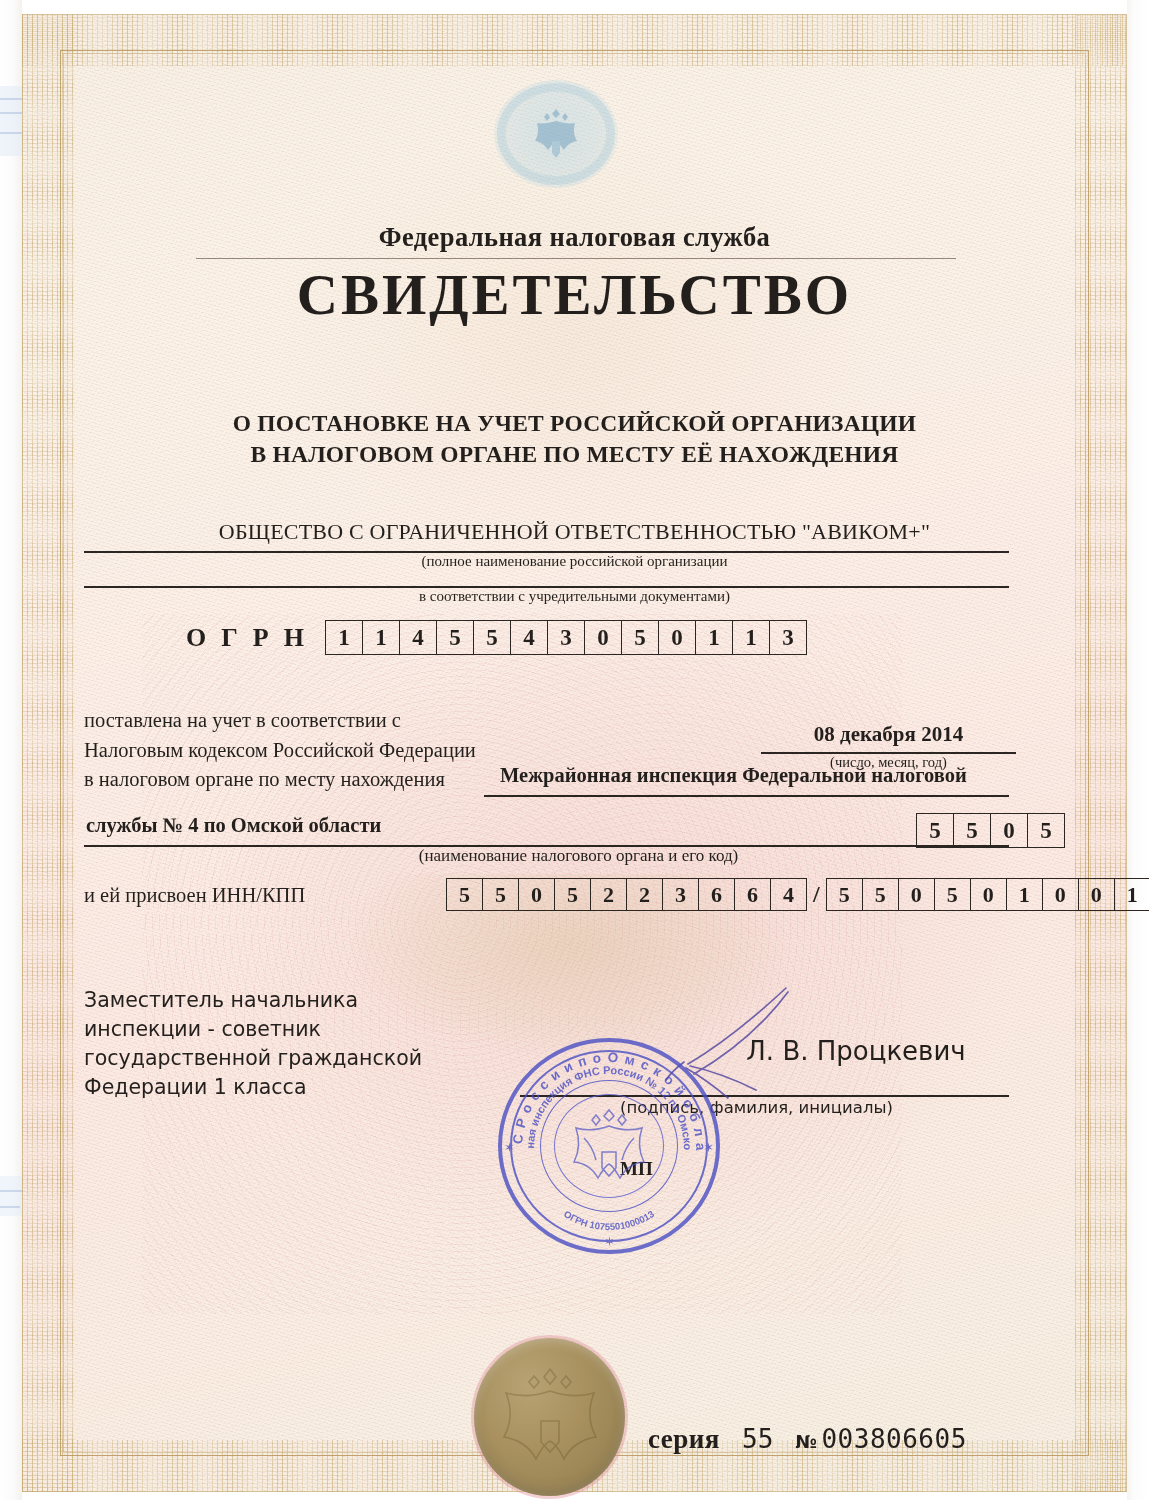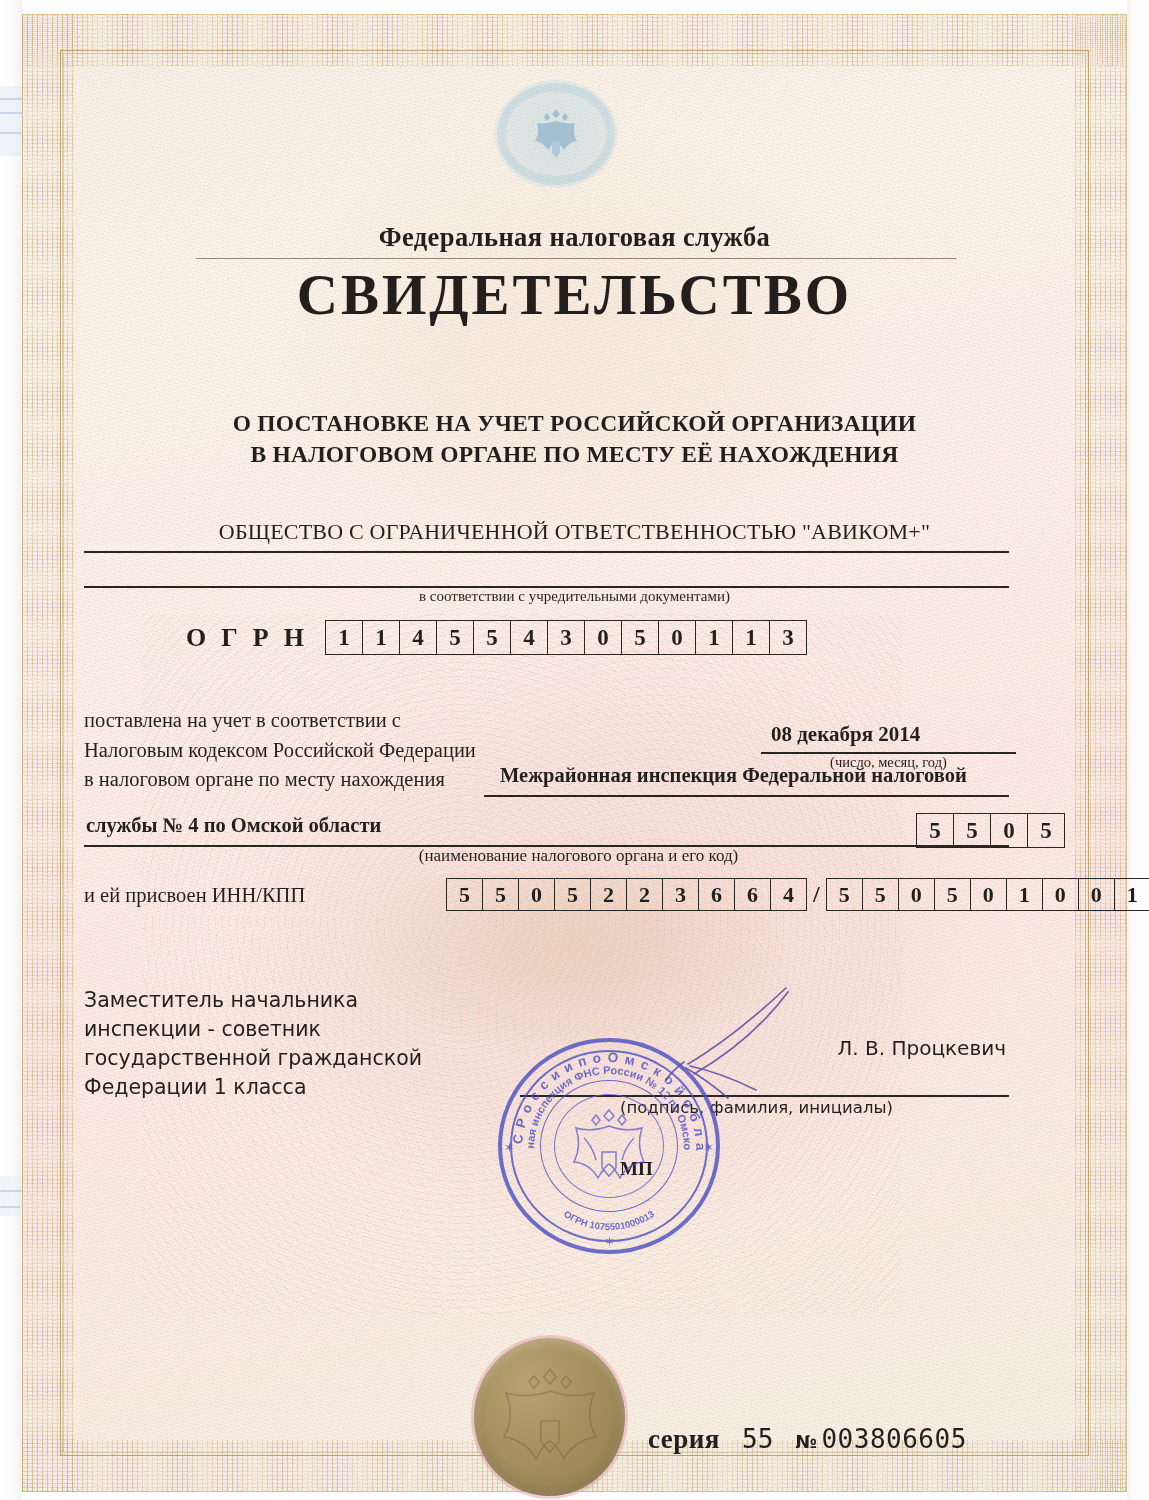--- a/index.html
+++ b/index.html
@@ -118,21 +118,21 @@
   .boxes{display:flex;border:1.8px solid #2c2622;}
   .boxes .cell{
     width:36px;height:33px;border-right:1.6px solid #2c2622;
     display:flex;align-items:center;justify-content:center;
     font-size:23px;font-weight:bold;
   }
   .boxes .cell:last-child{border-right:none;}
 
   
   #reg1{left:84px;top:706px;font-size:20.5px;line-height:1.45;}
-  #date{right:143px;top:722px;width:235px;text-align:left;font-size:21px;font-weight:bold;}
+  #date{right:143px;top:722px;width:235px;text-align:center;font-size:21px;font-weight:bold;}
   #rule-date{right:133px;top:752px;width:255px;height:2.4px;background:#2c2622;}
   #cap-date{right:133px;top:754px;width:255px;text-align:center;font-size:14.5px;}
 
   #reg2{left:84px;top:768px;font-size:20.5px;}
   #organ1{left:500px;top:764px;width:500px;text-align:left;font-size:20.5px;font-weight:bold;}
   #rule-org1{left:484px;top:795px;width:525px;height:2.4px;background:#2c2622;}
 
   #organ2{left:86px;top:814px;font-size:20.5px;font-weight:bold;}
   #rule-org2{left:84px;top:845px;width:925px;height:2.4px;background:#2c2622;}
   #cap-org{left:8px;right:0;top:846px;text-align:center;font-size:17px;}
@@ -141,21 +141,21 @@
   #code-row .cell{width:36px;height:33px;}
 
   
   #inn-label{left:84px;top:884px;font-size:20.5px;}
   #inn-row{left:446px;top:878px;display:flex;align-items:center;}
   #inn-row .slash{font-size:24px;font-weight:bold;padding:0 6px;}
   #inn-row .cell{width:35px;height:31px;font-size:22px;}
 
   
   #signer-title{left:84px;top:986px;font-size:20.5px;line-height:1.42;font-family:"DejaVu Sans", sans-serif;}
-  #signer-name{right:143px;top:1036px;width:300px;text-align:right;font-size:20px;font-family:"DejaVu Sans", sans-serif;}
+  #signer-name{right:143px;top:1036px;width:300px;text-align:center;font-size:26px;font-family:"DejaVu Sans", sans-serif;}
   #rule-sign{left:520px;top:1095px;width:489px;height:2.2px;background:#2c2622;}
   #cap-sign{left:620px;top:1098px;width:400px;text-align:left;font-size:16.5px;font-family:"DejaVu Sans", sans-serif;}
   #mp{left:620px;top:1158px;font-size:19px;font-weight:bold;}
 
   
   #stamp{
     position:absolute;left:496px;top:1036px;width:226px;height:220px;
     border-radius:50%;opacity:.80;
   }
   #stamp .r1{position:absolute;inset:2px;border-radius:50%;border:4.5px solid #4a4fc4;}
@@ -248,20 +248,21 @@
   <div class="abs" id="rule-fns"></div>
   <div class="abs" id="svid">СВИДЕТЕЛЬСТВО</div>
 
   <div class="abs" id="subj">
     <div>О ПОСТАНОВКЕ НА УЧЕТ РОССИЙСКОЙ ОРГАНИЗАЦИИ</div>
     <div>В НАЛОГОВОМ ОРГАНЕ ПО МЕСТУ ЕЁ НАХОЖДЕНИЯ</div>
   </div>
 
   <div class="abs" id="orgname">ОБЩЕСТВО С ОГРАНИЧЕННОЙ ОТВЕТСТВЕННОСТЬЮ "АВИКОМ+"</div>
   <div class="abs" id="rule1"></div>
+  <div class="abs" id="cap1">(полное наименование российской организации</div>
   <div class="abs" id="rule2"></div>
   <div class="abs" id="cap2">в соответствии с учредительными документами)</div>
 
   <div class="abs" id="ogrn-row">
     <span id="ogrn-label">ОГРН</span>
     <span class="boxes" id="ogrn-boxes">
         <span class="cell">1</span>
         <span class="cell">1</span>
         <span class="cell">4</span>
         <span class="cell">5</span>

